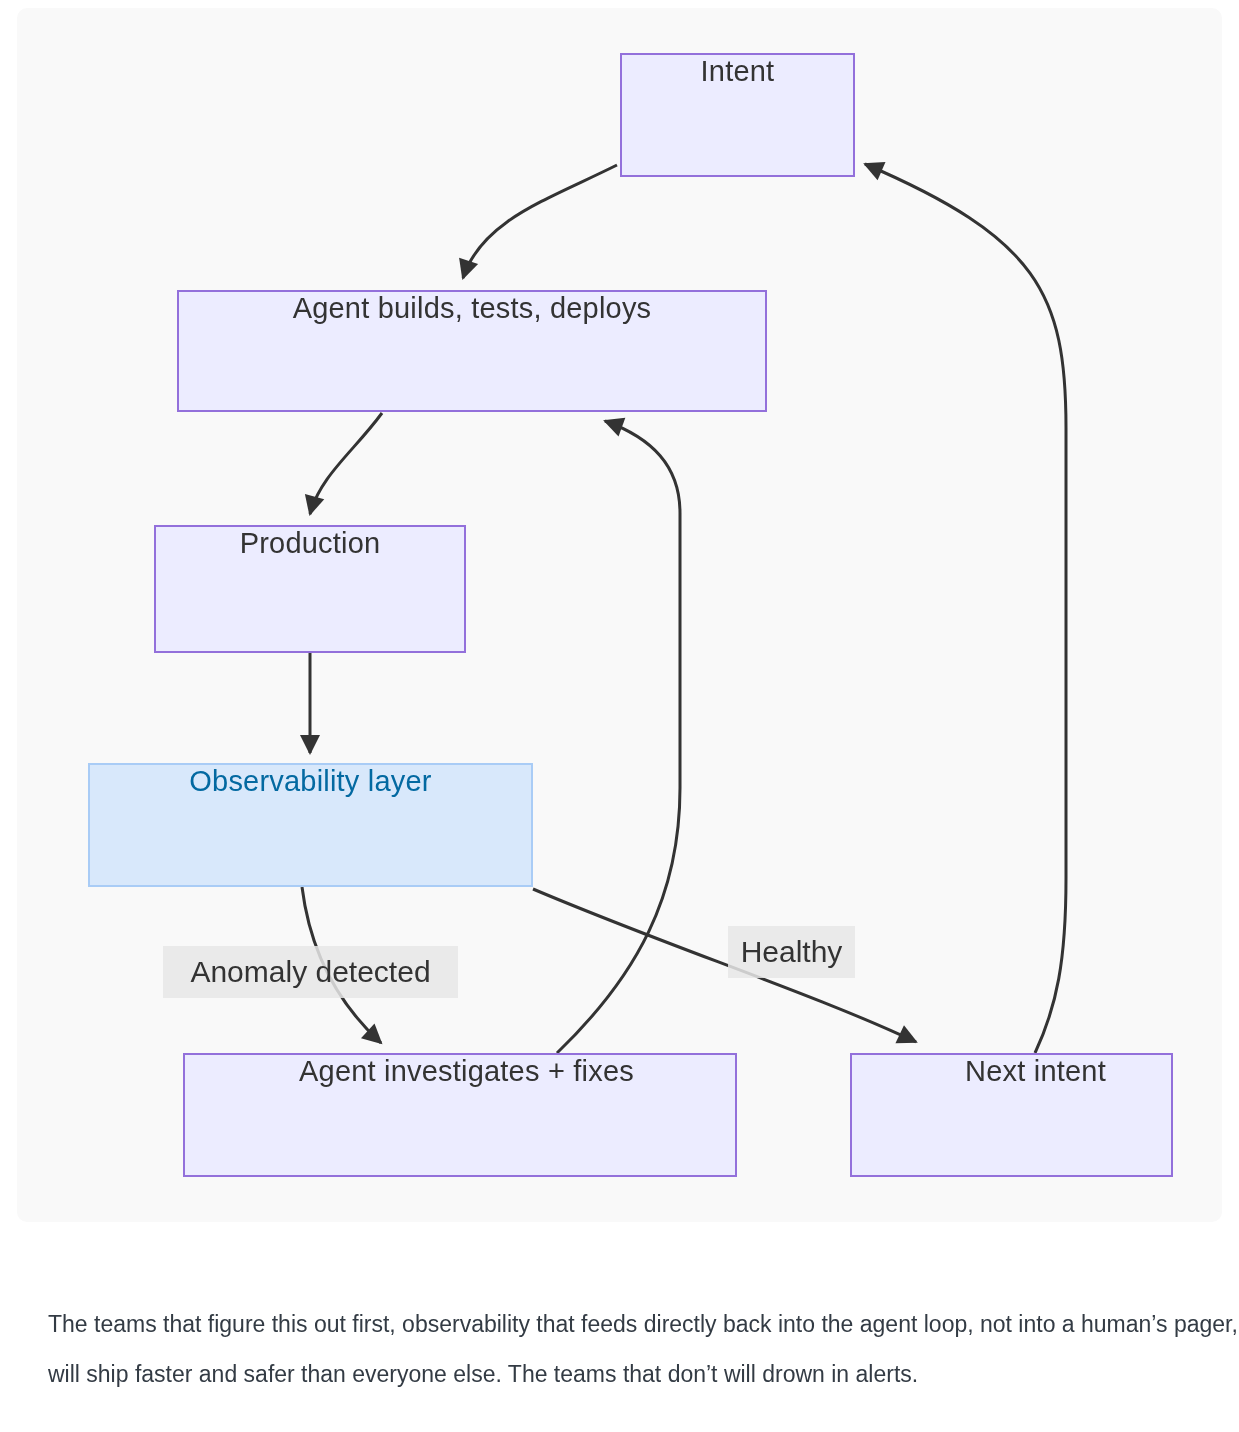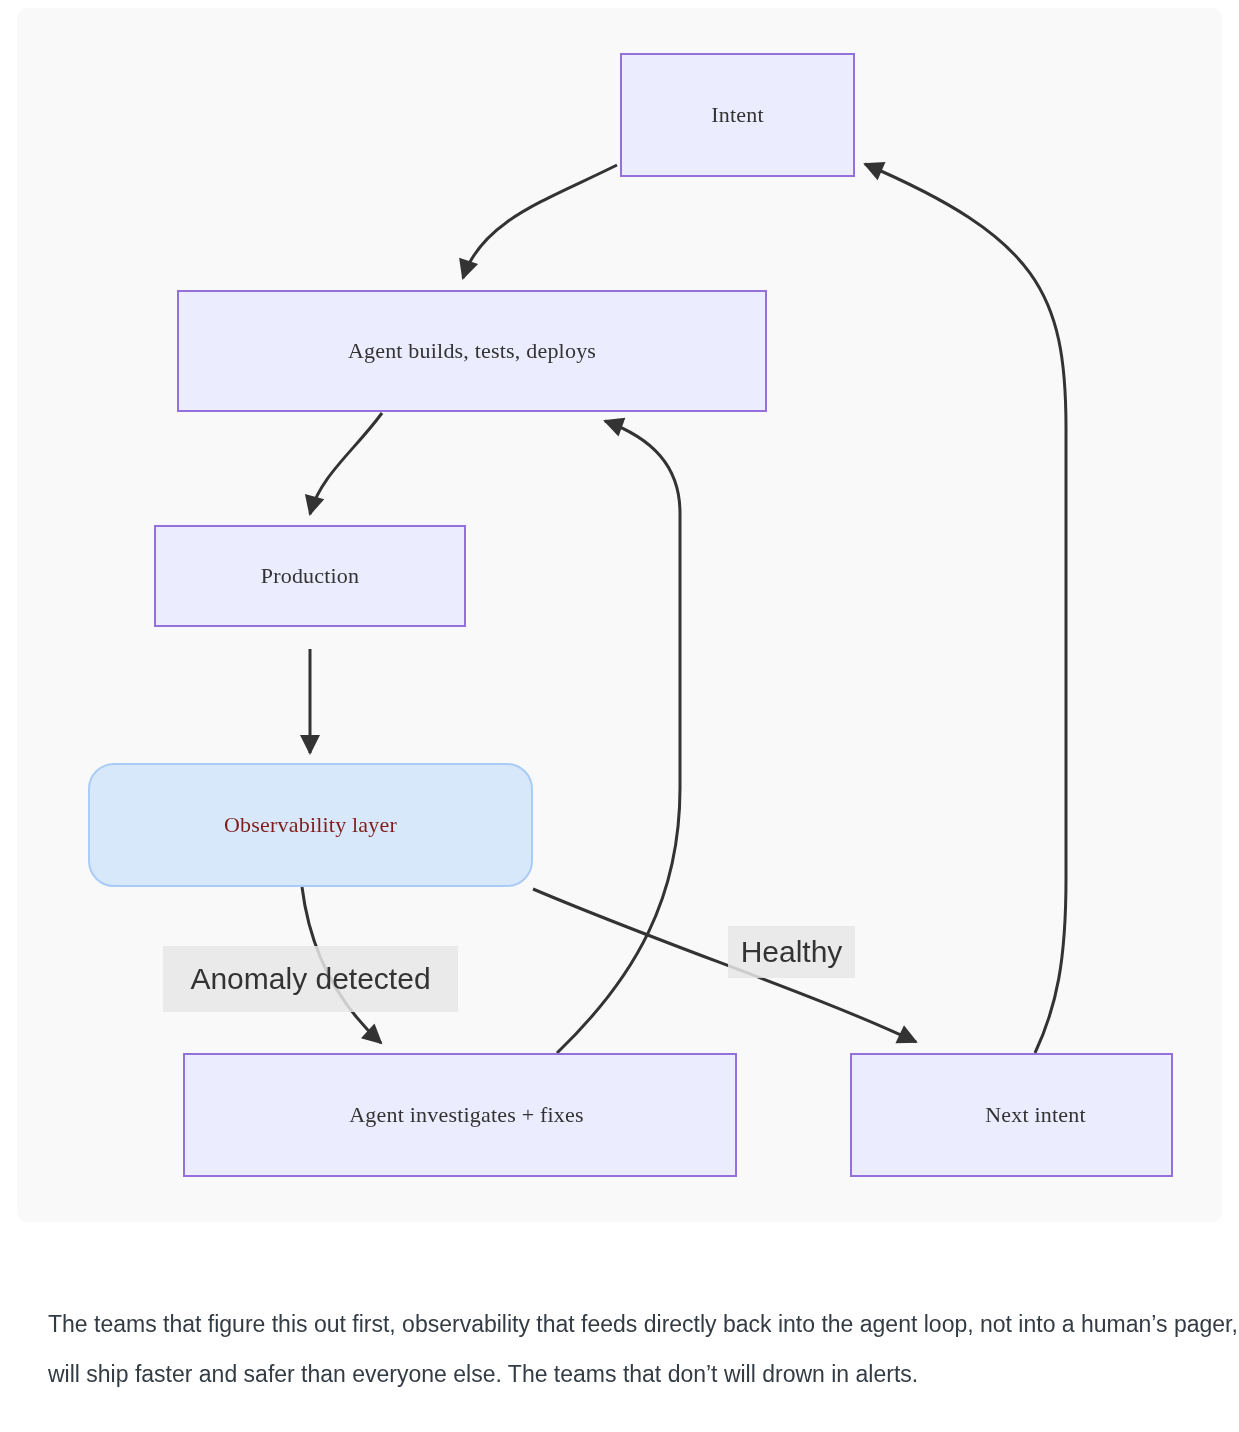--- a/index.html
+++ b/index.html
@@ -27,52 +27,50 @@
     width: 1205px;
     height: 1214px;
   }
   .node {
     position: absolute;
     box-sizing: border-box;
     background: #ECECFF;
     border: 2px solid #9370DB;
     color: #333333;
     display: flex;
-    align-items: center;
+    align-items: flex-start;
     justify-content: center;
-    font-size: 22px;
+    font-size: 29px;
     letter-spacing: 0.2px;
     white-space: nowrap;
-    font-family: Liberation Serif, serif;
   }
   .node.highlight {
     background: #D8E8FB;
     border-color: #A9CCF6;
-    color: #7f1d1d;
-    border-radius: 26px;
+    color: #0369a1;
   }
   .node-intent        { left: 603px; top: 45px;   width: 235px; height: 124px; }
   .node-builds        { left: 160px; top: 282px;  width: 590px; height: 122px; }
-  .node-production    { left: 137px; top: 517px;  width: 312px; height: 102px; }
+  .node-production    { left: 137px; top: 517px;  width: 312px; height: 128px; }
   .node-observability { left: 71px;  top: 755px;  width: 445px; height: 124px; }
   .node-investigates  { left: 166px; top: 1045px; width: 554px; height: 124px; padding-left: 13px; }
   .node-next          { left: 833px; top: 1045px; width: 323px; height: 124px; padding-left: 48px; }
 
   .edge-label {
     position: absolute;
     box-sizing: border-box;
     background: rgba(232,232,232,0.85);
     color: #333333;
     font-size: 30px;
     display: flex;
     align-items: center;
     justify-content: center;
     white-space: nowrap;
   }
-  .label-anomaly { left: 146px; top: 938px; width: 295px; height: 66px; }
+  .label-anomaly { left: 146px; top: 938px; width: 295px; height: 52px; }
   .label-healthy { left: 711px; top: 918px; width: 127px; height: 52px; }
 
   .body-text {
     position: absolute;
     left: 14px;
     top: 1276px;
     width: 1212px;
     font-size: 23px;
     line-height: 50px;
     color: #333B44;

